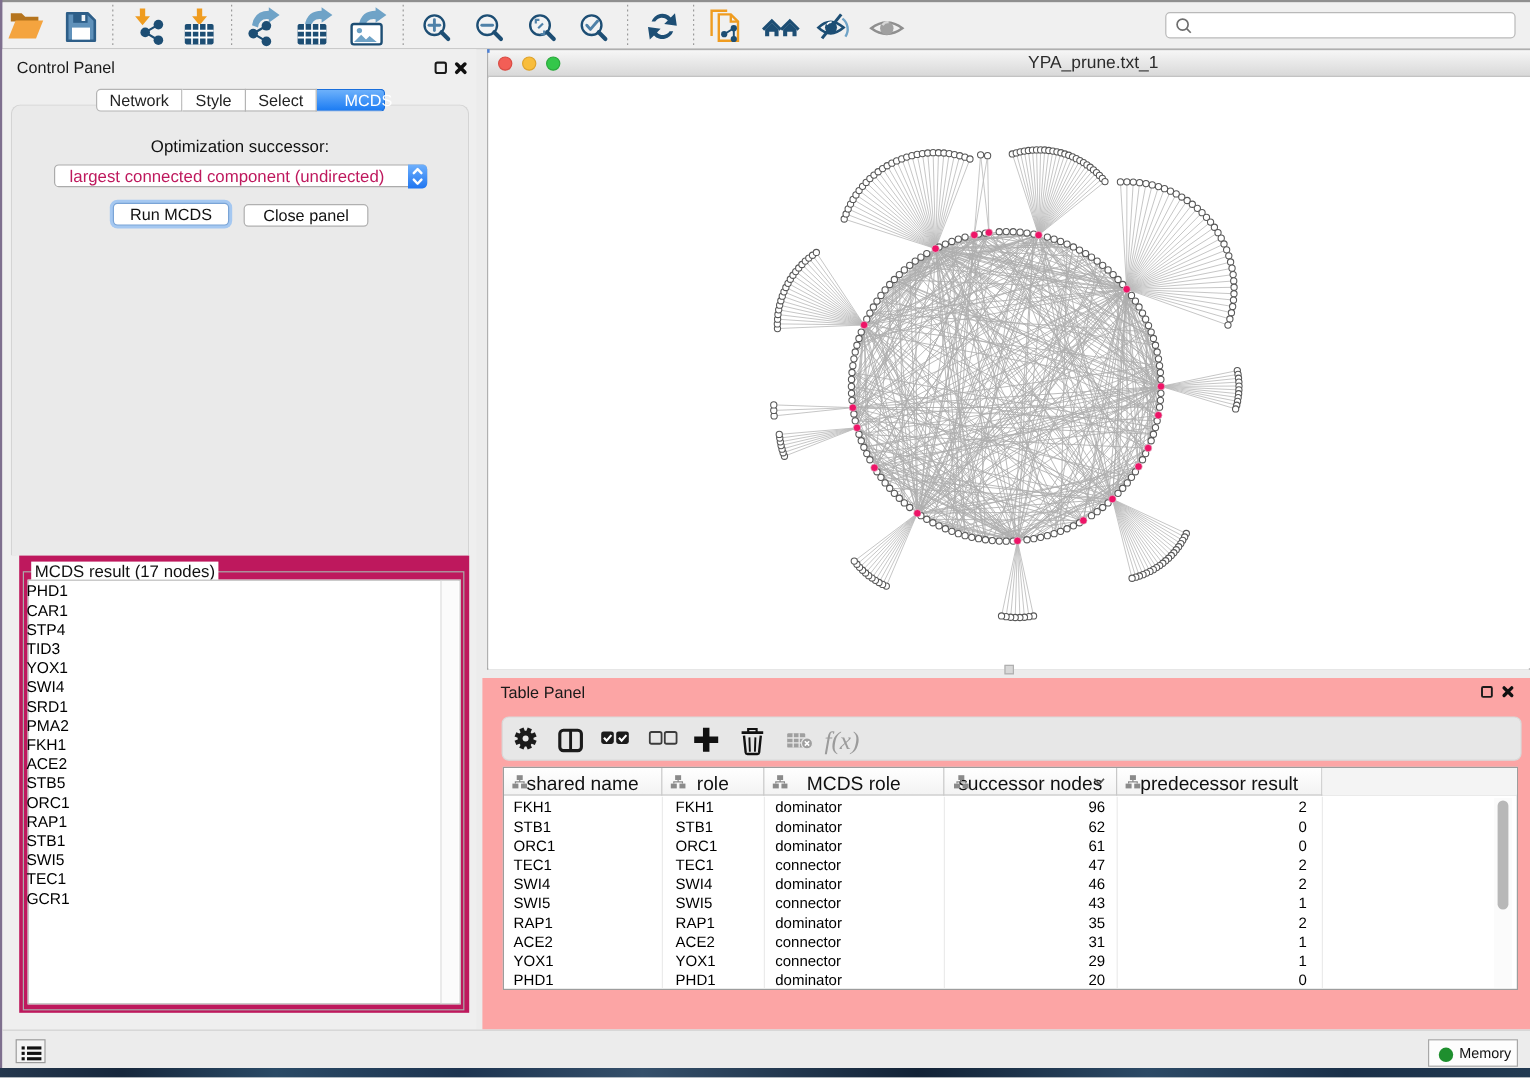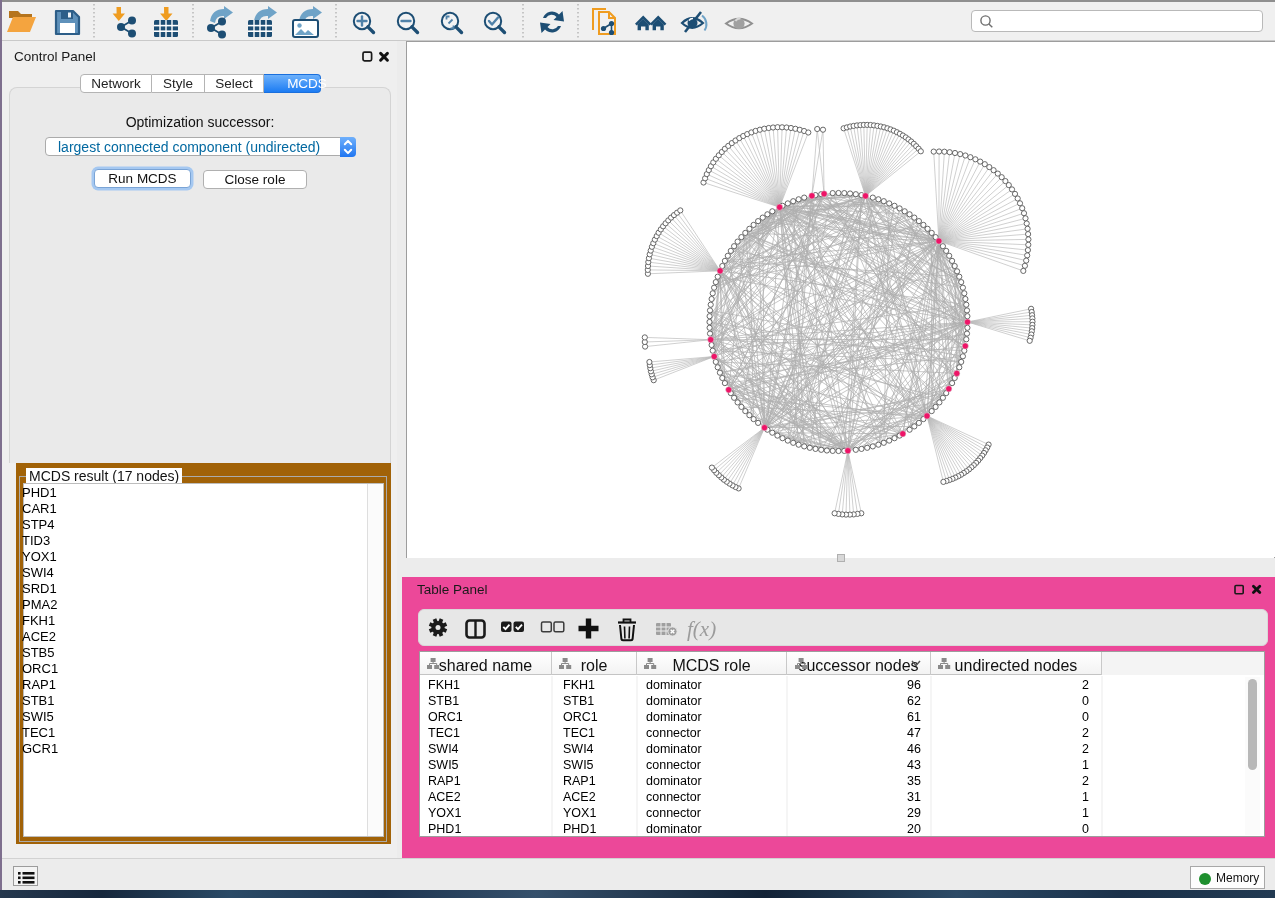--- a/index.html
+++ b/index.html
@@ -15,41 +15,41 @@
 
 #ctl { left:2px; top:41px; width:395px; height:817px; background:#efefef; }
 #ctltitle { position:absolute; left:12px; top:8px; font-size:13.5px; color:#1a1a1a; }
 #ctlbtns { position:absolute; left:358px; top:9px; }
 #tabpanel { position:absolute; left:7px; top:46px; width:382px; height:376px; background:#eaeaea; border:1px solid #d4d4d4; border-radius:8px 8px 0 0; border-bottom:none; }
 #tabs { position:absolute; left:78px; top:33px; height:19px; display:flex; z-index:5; }
 .tab { height:19px; background:#ffffff; border:1px solid #b4b4b4; border-left:none; font-size:13.5px; color:#232323; display:flex; align-items:center; justify-content:center; }
 .tab.first { border-left:1px solid #b4b4b4; border-radius:4px 0 0 4px; }
 .tab.sel { background:linear-gradient(#6db1fb,#1c7cf3); color:#fff; border-color:#1a6fdc; border-radius:0 4px 4px 0;padding-left:30px; }
 #optlabel { position:absolute; left:0; top:26px; width:100%; text-align:center; font-size:14px; color:#111; }
-#dropdown { position:absolute; left:35px; top:49px; width:311px; height:19px; background:#fff; border:1px solid #ababab; border-radius:4px; font-size:14px; color:#0369a1; line-height:18px; padding-left:12px; }
+#dropdown { position:absolute; left:35px; top:49px; width:311px; height:19px; background:#fff; border:1px solid #ababab; border-radius:4px; font-size:14px; color:#be185d; line-height:18px; padding-left:12px; }
 #dropdown .spin { position:absolute; right:-1px; top:-1px; width:16px; height:20px; border-radius:0 4px 4px 0; background:linear-gradient(#6fb0fc,#2076f1); }
 .btn { position:absolute; height:19px; background:#fff; border:1px solid #b0b0b0; border-radius:4px; font-size:13.5px; color:#111; text-align:center; line-height:17px; }
 #runbtn { left:84px; top:81px; width:97px; box-shadow:0 0 0 2.5px #a5c8f1; border-color:#7aa4d6; }
 #closebtn { left:193px; top:82px; width:104px; }
-#resultwrap { position:absolute; left:14px; top:422px; width:375px; height:381px; background:#a16207; }
+#resultwrap { position:absolute; left:14px; top:422px; width:375px; height:381px; background:#be185d; }
 #fieldset { position:absolute; left:3px; top:13px; width:368px; height:366px; border:1px solid #ababab; }
 #fieldlegend { position:absolute; left:6px; top:-9px; background:#fff; padding:0 3px; font-size:14px; color:#111; }
 #listbox { position:absolute; left:3px; top:6px; width:361px; height:354px; background:#fff; border:1px solid #bdbdbd; }
 #genelist { position:absolute; left:-2px; top:1px; font-size:13px; color:#000; line-height:16px; }
 #listscroll { position:absolute; right:4px; top:7px; width:15px; height:352px; background:#fbfbfb; border-left:1px solid #dedede; }
 
 
 #netwin { left:406px; top:41px; width:869px; height:517px; background:#fff; border:1px solid #9d9d9d; border-right:none; }
 #nettitle { position:absolute; left:0; top:0; width:100%; height:22px; background:linear-gradient(#f6f6f6,#d9d9d9); border-bottom:1px solid #b5b5b5; }
 #nettitle .txt { position:absolute; left:70px; width:100%; text-align:center; top:3px; font-size:14.5px; color:#2b2b2b; }
 .light { position:absolute; top:5px; width:12px; height:12px; border-radius:50%; }
 #netcorner { position:absolute; left:-1px; top:-1px; width:2px; height:3px; background:#4a7fd6; }
 #netcanvas { position:absolute; left:0; top:23px; width:867px; height:493px; background:#fff; }
 
-#tablepanel { left:402px; top:565px; width:873px; height:293px; background:#ec4899;margin-top:12px; }
+#tablepanel { left:402px; top:565px; width:873px; height:293px; background:#fca5a5; }
 #tptitle { position:absolute; left:15px; top:5px; font-size:13.5px; color:#1a1a1a; }
 #tpbtns { position:absolute; left:832px; top:6px; }
 #tptoolbar { position:absolute; left:16px; top:32px; width:850px; height:37px; background:#e7e7e7; border:1px solid #d9d9d9; border-radius:6px; }
 #tbl { position:absolute; left:17px; top:74px; width:846px; height:186px; background:#fff; border:1px solid #9d9d9d; font-size:12px; }
 #thead { position:absolute; left:0; top:0; width:100%; height:23px; background:linear-gradient(#ffffff,#f3f3f3); border-bottom:1px solid #c4c4c4; }
 .hcell { position:absolute; top:0; height:23px; border-right:1px solid #c9c9c9; }
 .hcell .txt { position:absolute; width:100%; text-align:center; top:5px; font-size:16px; color:#111; }
 .trow { position:absolute; left:0; width:100%; height:16px; }
 .trow div { position:absolute; top:2px; font-size:12.5px; color:#000; }
 #tscroll { position:absolute; right:4px; top:25px; width:15px; height:158px; background:#fbfbfb; }
@@ -187,39 +187,46 @@
     <div id="optlabel">Optimization successor:</div>
     <div id="dropdown">largest connected component (undirected)<div class="spin">
           <svg width="16" height="20" style="position:absolute;left:0;top:0;">
             <g stroke="#fff" stroke-width="2" fill="none" stroke-linecap="round" stroke-linejoin="round">
               <path d="M4.8,7.3 L8,3.9 L11.2,7.3"></path>
               <path d="M4.8,12.7 L8,16.1 L11.2,12.7"></path>
             </g>
           </svg>
         </div></div>
     <div class="btn" id="runbtn">Run MCDS</div>
-    <div class="btn" id="closebtn">Close role</div>
+    <div class="btn" id="closebtn">Close panel</div>
   </div>
   <div id="tabs">
     <div class="tab first" style="width:72px;">Network</div>
     <div class="tab" style="width:53px;">Style</div>
     <div class="tab" style="width:59px;">Select</div>
     <div class="tab sel" style="width:57px;">MCDS</div>
   </div>
   <div id="resultwrap">
     <div id="fieldset">
       <div id="fieldlegend">MCDS result (17 nodes)</div>
       <div id="listbox">
           <div id="genelist">PHD1<br>CAR1<br>STP4<br>TID3<br>YOX1<br>SWI4<br>SRD1<br>PMA2<br>FKH1<br>ACE2<br>STB5<br>ORC1<br>RAP1<br>STB1<br>SWI5<br>TEC1<br>GCR1</div>
         </div>
       <div id="listscroll"></div>
     </div>
   </div>
 </div>
 <div class="abs" id="netwin">
+  <div id="nettitle">
+    <div id="netcorner"></div>
+    <div class="light" style="left:8px; background:#f35e56; border:0.5px solid #d94c44;"></div>
+    <div class="light" style="left:28px; background:#f8bd3b; border:0.5px solid #dfa32b;"></div>
+    <div class="light" style="left:48px; background:#34c74a; border:0.5px solid #2aa93c;"></div>
+    <div class="txt">YPA_prune.txt_1</div>
+  </div>
   <div id="netcanvas"><svg width="867" height="493" viewBox="407 65 867 493">
         <g stroke="#b8b8b8" stroke-width="0.7" fill="none" opacity="0.95">
 <line x1="779.6" y1="207.2" x2="703.5" y2="182.5"></line>
 <line x1="779.6" y1="207.2" x2="705.1" y2="178.3"></line>
 <line x1="779.6" y1="207.2" x2="706.8" y2="174.1"></line>
 <line x1="779.6" y1="207.2" x2="708.8" y2="170.1"></line>
 <line x1="779.6" y1="207.2" x2="710.9" y2="166.2"></line>
 <line x1="779.6" y1="207.2" x2="713.3" y2="162.4"></line>
 <line x1="779.6" y1="207.2" x2="715.9" y2="158.8"></line>
 <line x1="779.6" y1="207.2" x2="718.8" y2="155.3"></line>
@@ -1189,21 +1196,21 @@
 <div class="hcell" style="left:132px;width:85px;">
           <div class="txt">role</div>
         </div>
 <div class="hcell" style="left:217px;width:150px;">
           <div class="txt">MCDS role</div>
         </div>
 <div class="hcell" style="left:367px;width:144px;">
           <div class="txt">successor nodes</div>
         </div>
 <div class="hcell" style="left:511px;width:171px;">
-          <div class="txt">undirected nodes</div>
+          <div class="txt">predecessor result</div>
         </div>
 <div class="hcell" style="left:682px;width:162px;border-right:none;background:#f4f4f4;"></div>
 <svg width="844" height="23" style="position:absolute;left:0;top:0;">
           <g transform="translate(7,6)" fill="#8a8a8a">
             <rect x="3.6" y="0" width="5" height="4"></rect>
             <rect x="0" y="7" width="5" height="4"></rect>
             <rect x="7.2" y="7" width="5" height="4"></rect>
             <path d="M6.1,4 v1.5 M2.5,7 v-1.5 h7.2 v1.5" stroke="#8a8a8a" stroke-width="1" fill="none"></path>
           </g>
           <g transform="translate(139,6)" fill="#8a8a8a">

